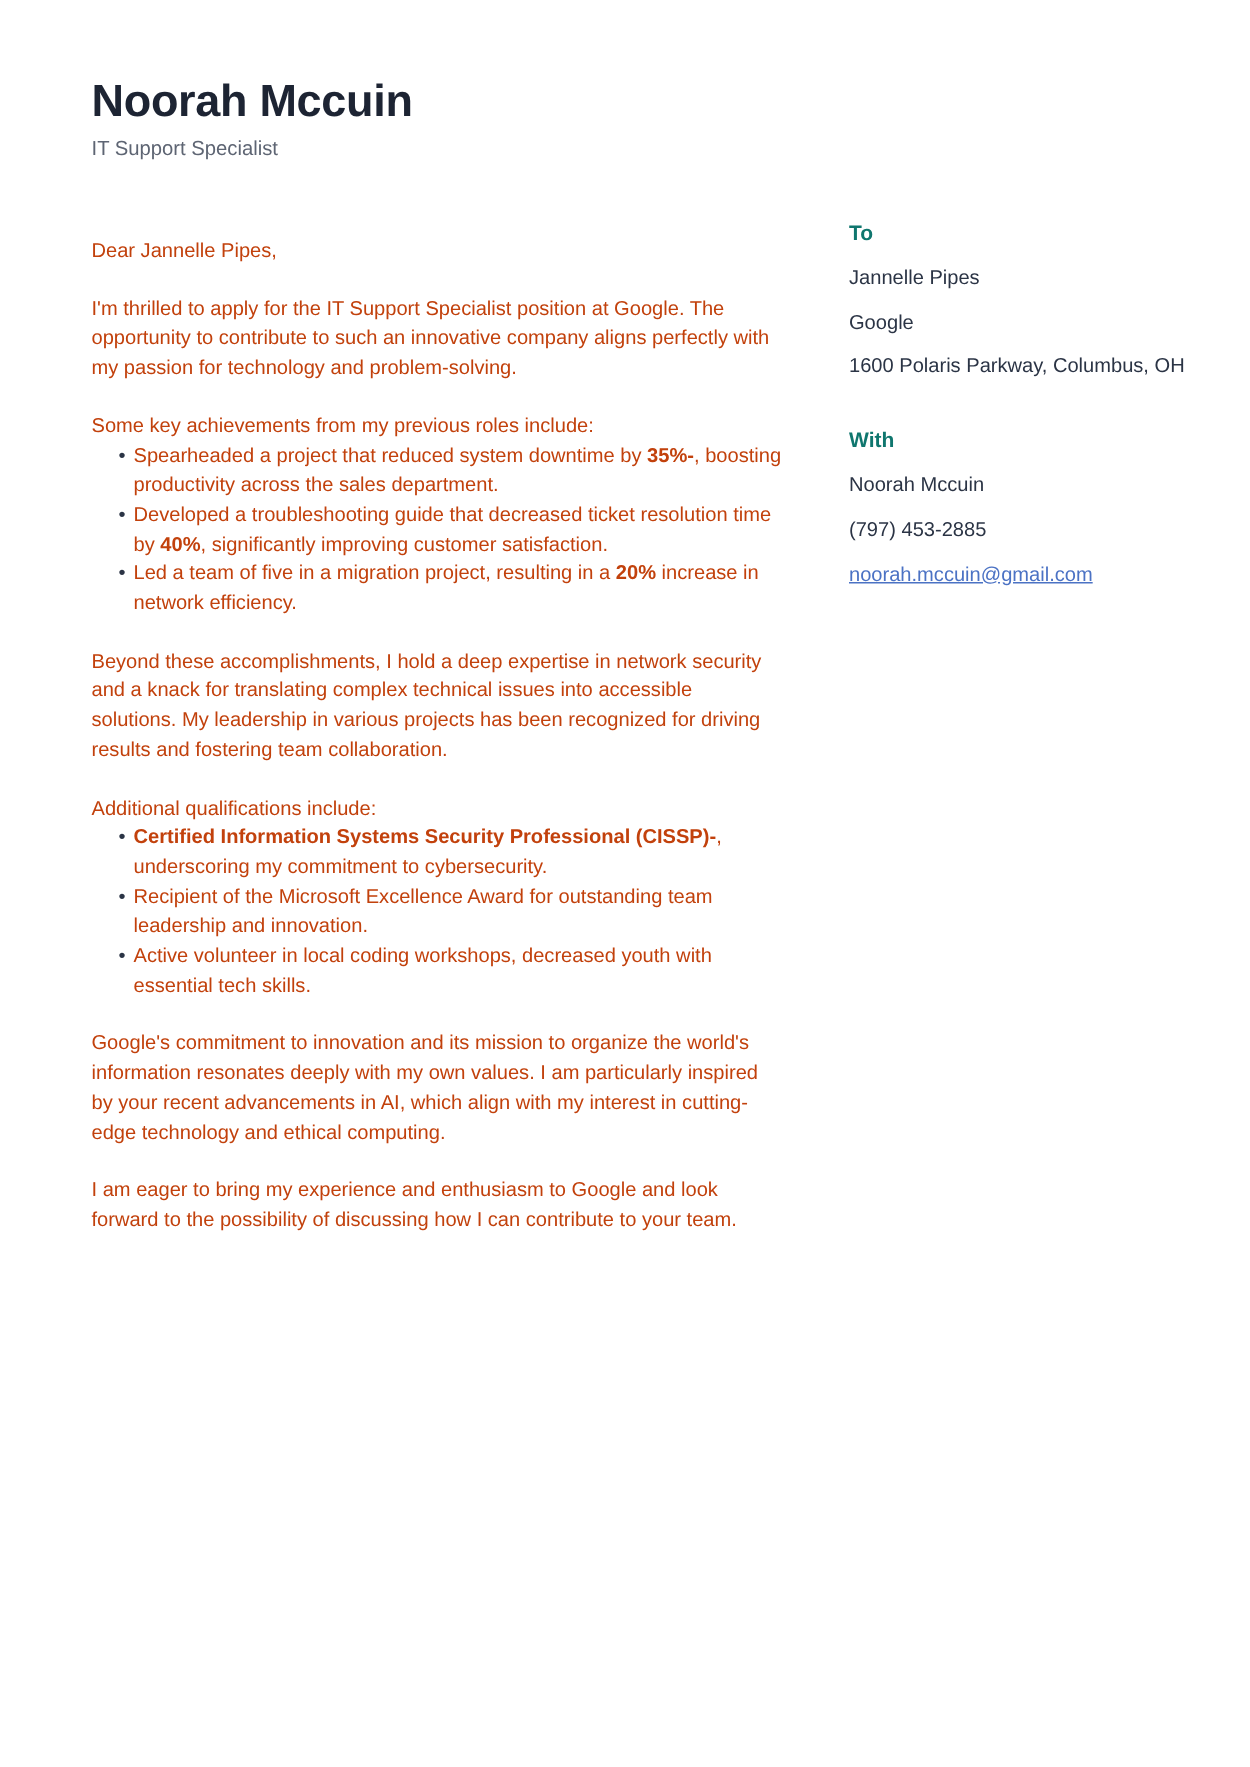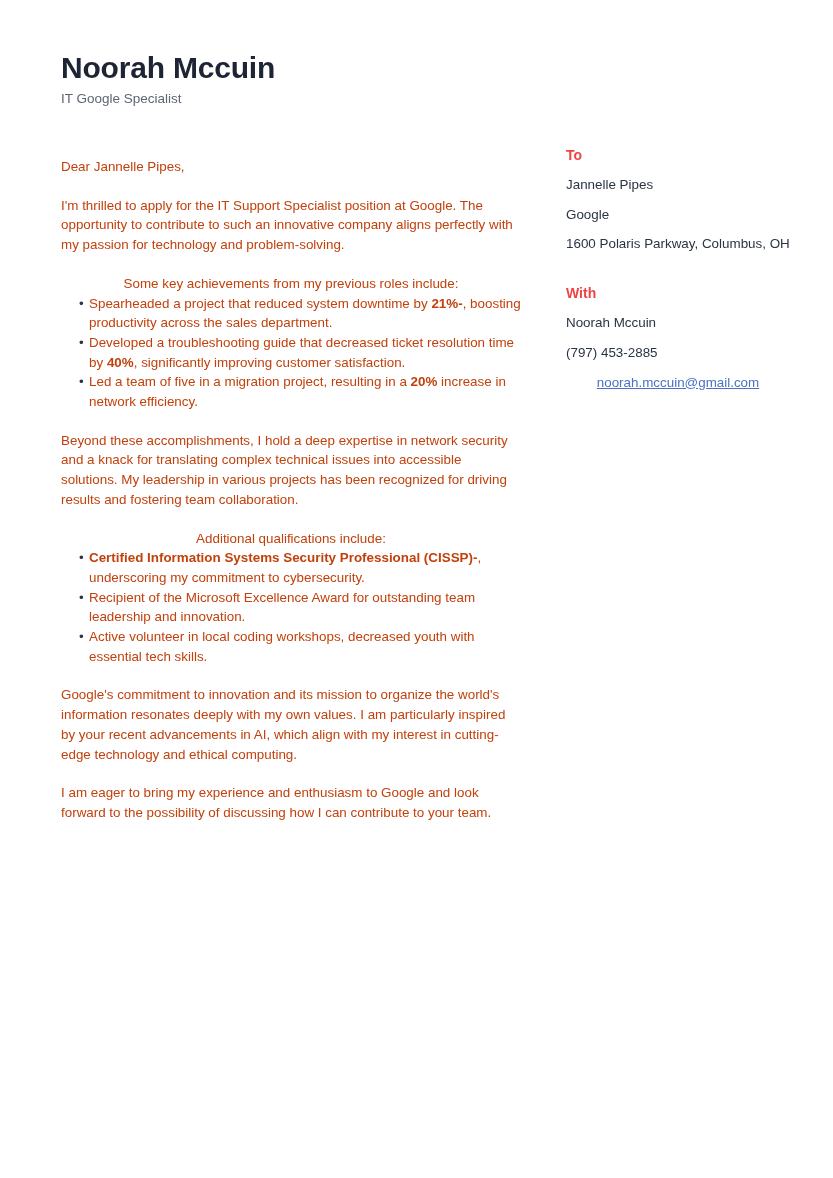--- a/index.html
+++ b/index.html
@@ -66,21 +66,20 @@
     color: #2b3445;
   }
 
   .para {
     margin: 0 0 19px 0;
   }
   .para:last-child { margin-bottom: 0; }
 
   .lead-in {
     margin: 0 0 0 0;
-    text-align: center;
   }
 
   ul.bullets {
     list-style: none;
     margin: 0 0 19px 0;
     padding: 0;
   }
   ul.bullets li {
     position: relative;
     padding-left: 28px;
@@ -94,58 +93,58 @@
     font-size: 13.4px;
     line-height: 19.7px;
     color: #2b3445;
   }
   .b { font-weight: bold; }
 
   
   .side-heading {
     font-size: 14px;
     font-weight: bold;
-    color: #ef4444;
+    color: #0f766e;
     margin: 0 0 10px 0;
     line-height: 19px;
   }
   .side-heading.second {
     margin-top: 30px;
   }
   .side-line {
     margin: 0 0 10px 0;
   }
-  .side-line:last-child { margin-bottom: 0; text-align: center; }
+  .side-line:last-child { margin-bottom: 0; }
   .email-link {
     color: #4b72c4;
     text-decoration: underline;
     cursor: pointer;
   }
 </style>
 </head>
 <body>
 
 <div class="page">
 
   <div class="header">
     <div class="name">Noorah Mccuin</div>
-    <div class="job-title">IT Google Specialist</div>
+    <div class="job-title">IT Support Specialist</div>
   </div>
 
   <div class="body-col">
 
     <div class="para">Dear Jannelle Pipes,</div>
 
     <div class="para">I'm thrilled to apply for the IT Support Specialist position at Google. The opportunity to contribute to such an innovative company aligns perfectly with my passion for technology and problem-solving.</div>
 
 
     <div class="lead-in">Some key achievements from my previous roles include:</div>
     <ul class="bullets">
       <li>
-        <span>Spearheaded a project that reduced system downtime by </span><span class="b">21%-</span><span>, boosting productivity across the sales department.</span>
+        <span>Spearheaded a project that reduced system downtime by </span><span class="b">35%-</span><span>, boosting productivity across the sales department.</span>
       </li>
       <li>
         <span>Developed a troubleshooting guide that decreased ticket resolution time by </span><span class="b">40%</span><span>, significantly improving customer satisfaction.</span>
       </li>
       <li>
         <span>Led a team of five in a migration project, resulting in a </span><span class="b">20%</span><span> increase in network efficiency.</span>
       </li>
     </ul>
 
     <div class="para">Beyond these accomplishments, I hold a deep expertise in network security and a knack for translating complex technical issues into accessible solutions. My leadership in various projects has been recognized for driving results and fostering team collaboration.</div>

